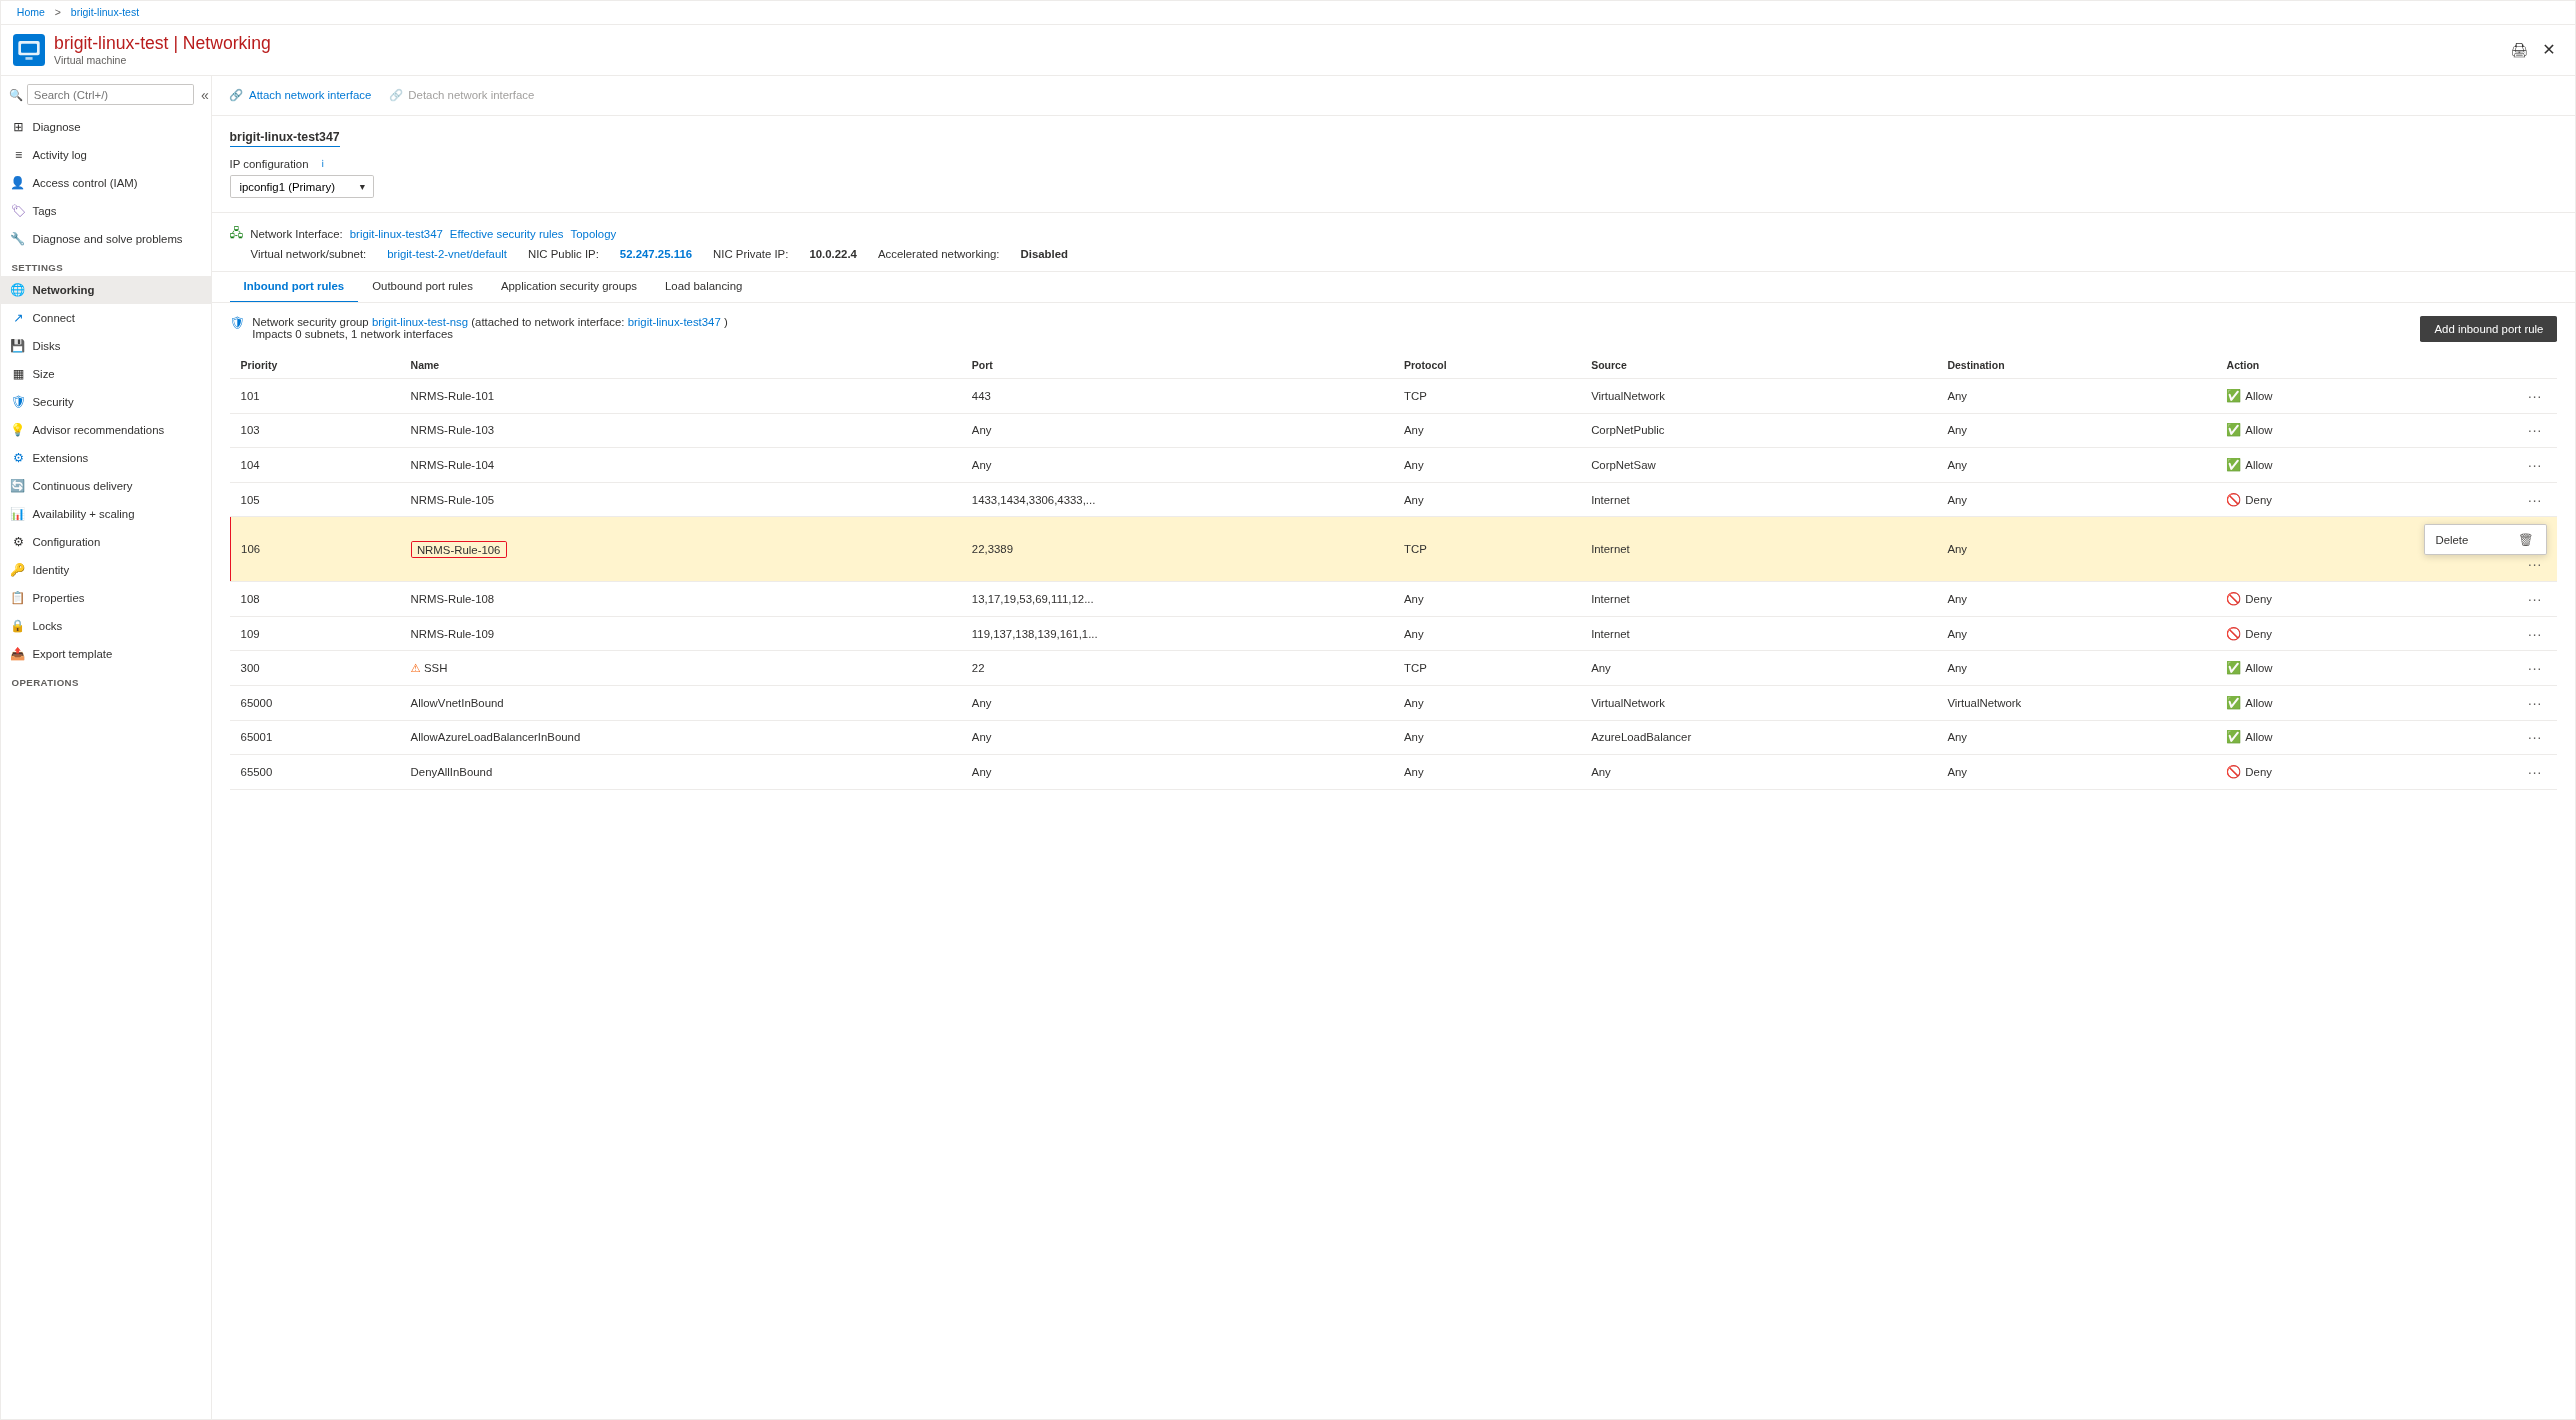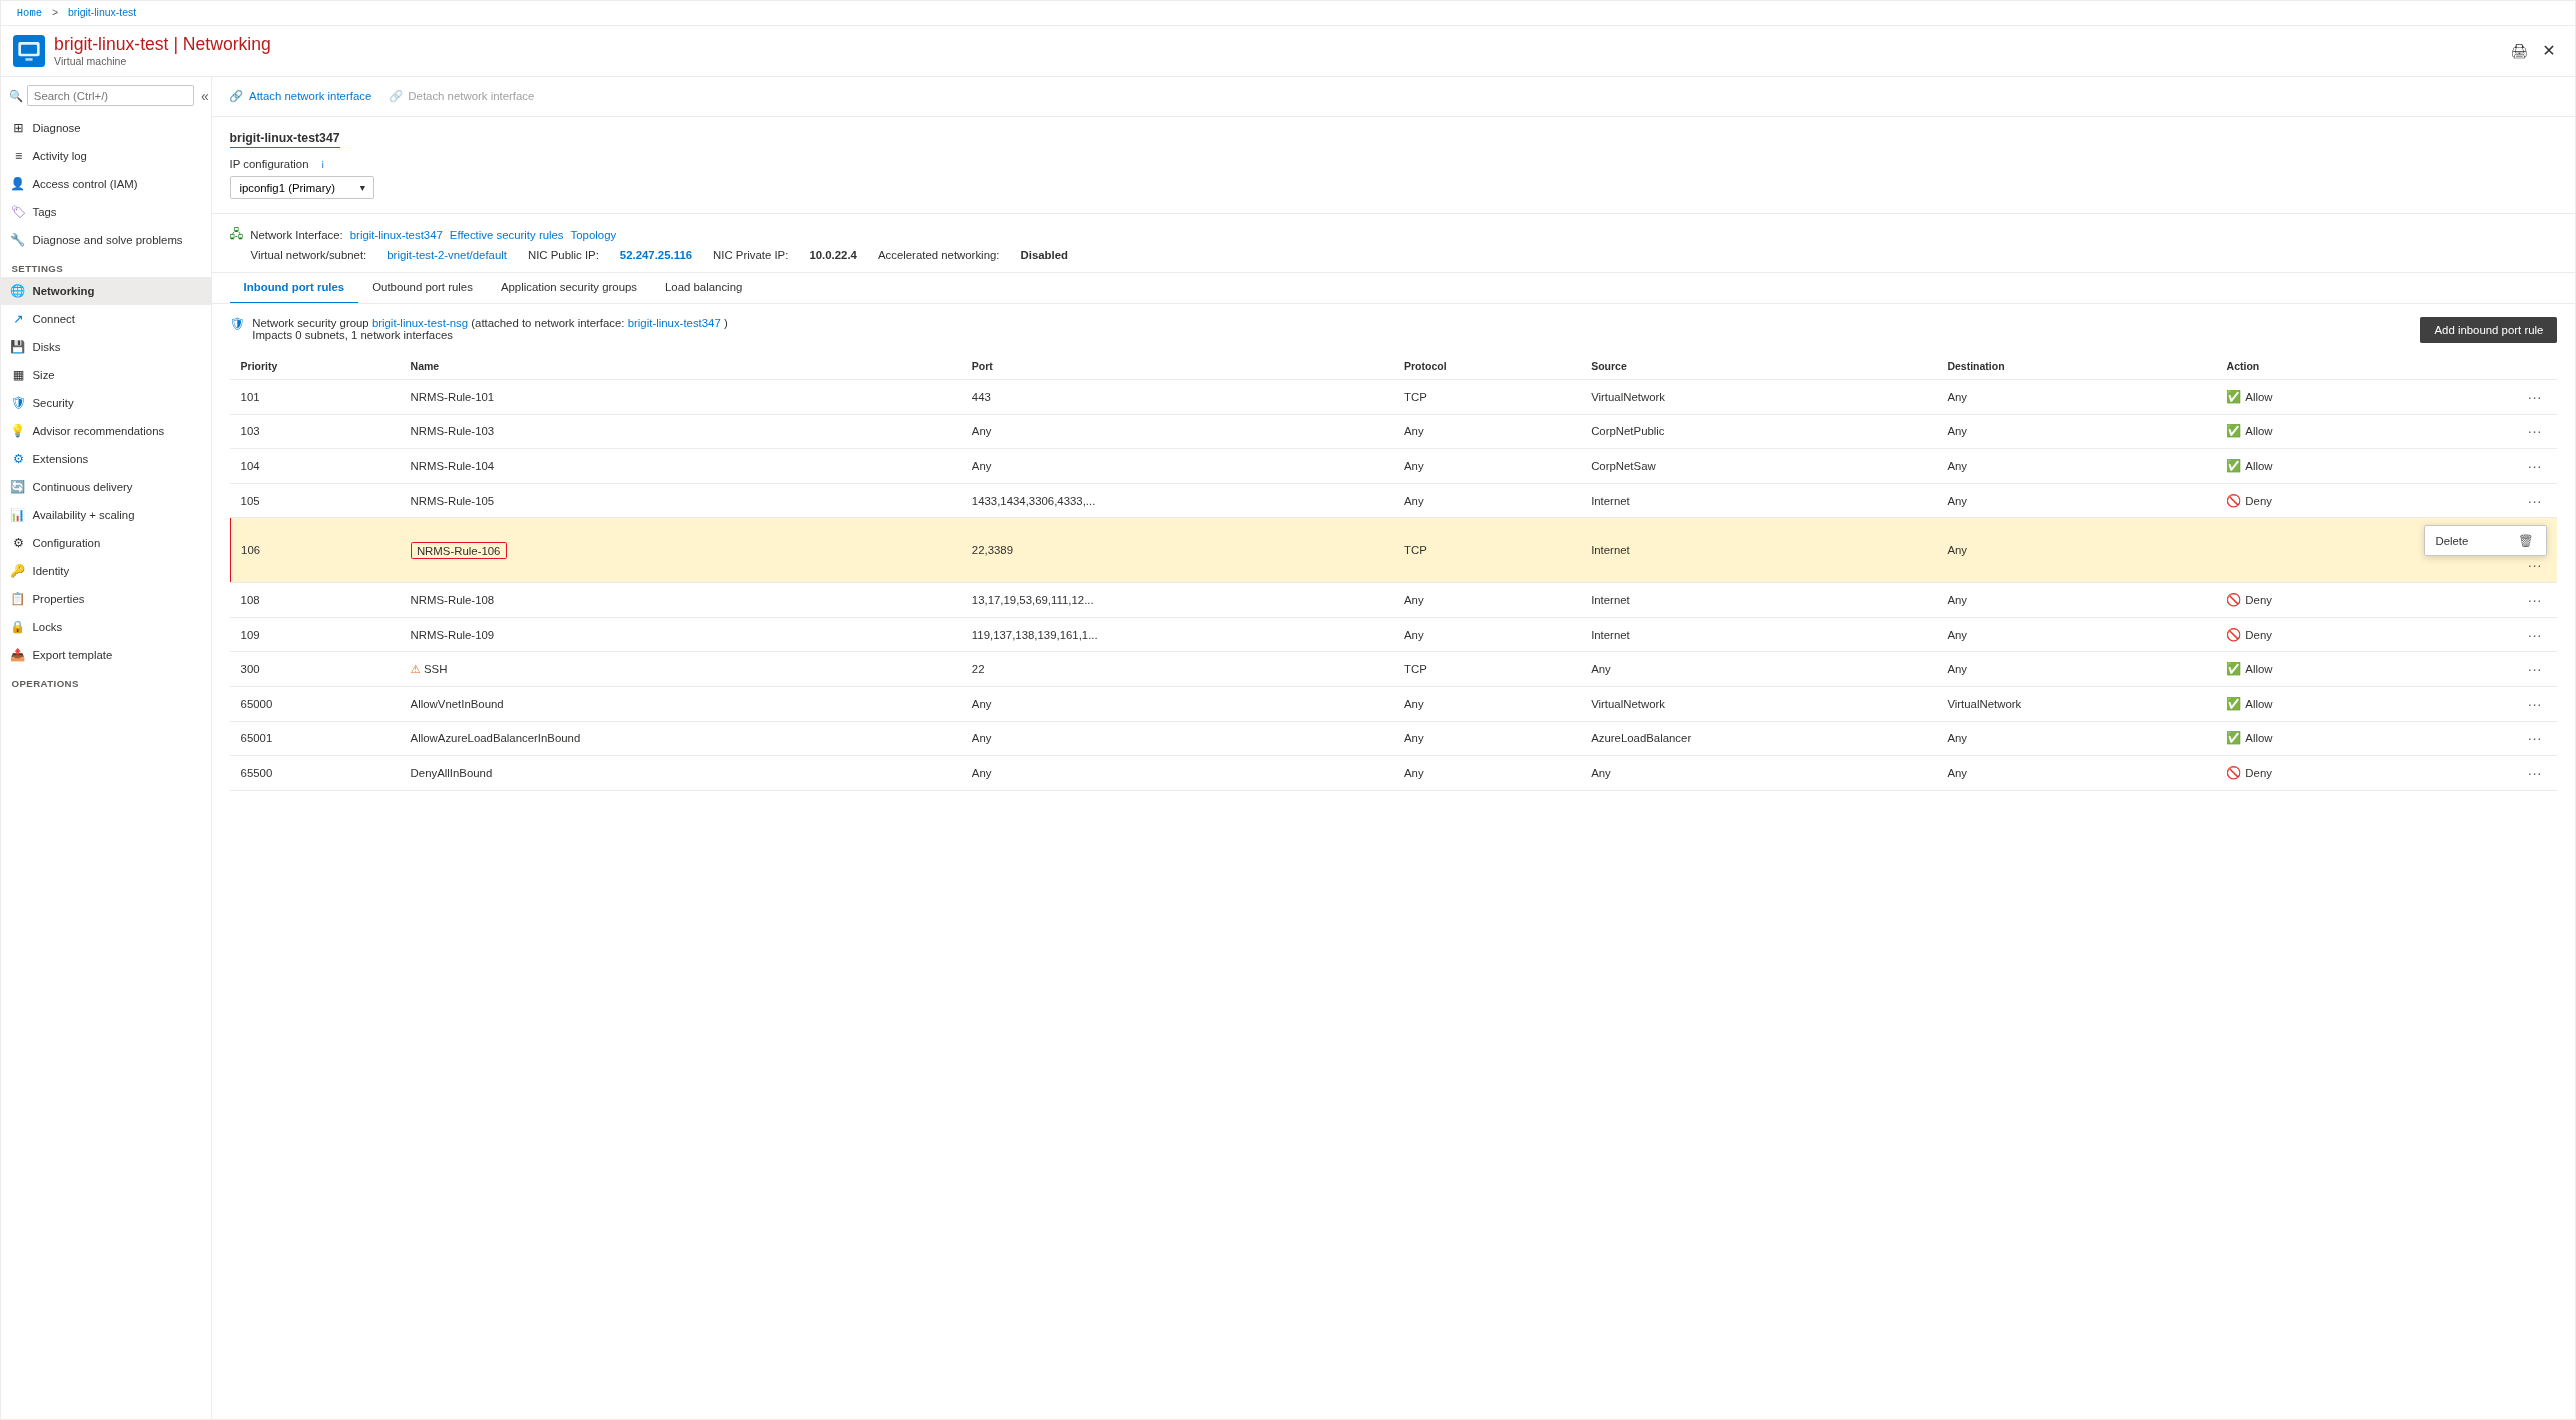--- a/index.html
+++ b/index.html
@@ -38,21 +38,21 @@
     .content { flex: 1; overflow-y: auto; padding: 0; background: #fff; }
 
     
     .toolbar { display: flex; align-items: center; padding: 8.8px 17.6px; border-bottom: 0.9px solid #edebe9; gap: 17.6px; }
     .toolbar-btn { display: flex; align-items: center; gap: 5.3px; background: none; border: none; cursor: pointer; font-size: 11.4px; color: #0078d4; padding: 3.5px 0; }
     .toolbar-btn.disabled { color: #a19f9d; cursor: default; }
 
     
     .nic-section { padding: 14px 17.6px; border-bottom: 0.9px solid #edebe9; }
     .nic-name { font-size: 12.3px; font-weight: 600; color: #323130; border-bottom: 1.8px solid #0078d4; display: inline-block; padding-bottom: 1.8px; margin-bottom: 10.5px; }
-    .ip-config-label { font-size: 11.4px; margin-bottom: 5.3px; display: flex; gap: 13px; }
+    .ip-config-label { font-size: 11.4px; margin-bottom: 5.3px; display: flex; align-items: center; gap: 13px; }
     .ip-config-select { padding: 4.4px 8.8px; border: 0.9px solid #c8c6c4; border-radius: 1.8px; font-size: 11.4px; width: 144px; background: #fff; appearance: none; cursor: pointer; }
     .select-wrapper { position: relative; display: inline-block; }
     .select-wrapper::after { content: '▼'; position: absolute; right: 7px; top: 50%; transform: translateY(-50%); font-size: 8.8px; pointer-events: none; color: #323130; }
 
     
     .network-info { padding: 10.5px 17.6px; background: #fff; border-bottom: 0.9px solid #edebe9; }
     .network-info-row1 { display: flex; align-items: center; gap: 7px; margin-bottom: 3.5px; }
     .network-label { font-size: 11.4px; }
     .network-link { color: #0078d4; text-decoration: none; cursor: pointer; }
     .network-info-row2 { display: flex; align-items: center; gap: 21px; font-size: 11.4px; padding-left: 21px; }
@@ -91,21 +91,21 @@
     .delete-popup { display: flex; align-items: center; justify-content: space-between; background: #fff; border: 0.9px solid #c8c6c4; box-shadow: 0 1.8px 7px rgba(0,0,0,0.15); padding: 5.3px 10.5px; border-radius: 1.8px; min-width: 123px; gap: 10.5px; }
     .delete-label { font-size: 11.4px; color: #323130; }
     .delete-icon-btn { background: none; border: none; cursor: pointer; color: #605e5c; font-size: 12.3px; padding: 1.8px; }
   </style>
 </head>
 <body>
 
 <div class="app-container">
 
   <div class="breadcrumb">
-    <span style="color:#0078d4;cursor:pointer;font-family:Liberation Mono, monospace;">Home</span>
+    <span style="color:#0078d4;cursor:pointer;">Home</span>
     <span>&gt;</span>
     <span style="color:#0078d4;cursor:pointer;">brigit-linux-test</span>
   </div>
 
   <div class="header">
     <div class="header-icon">
       <svg width="32" height="32" viewBox="0 0 36 36">
         <rect width="36" height="36" rx="4" fill="#0078d4"></rect>
         <rect x="6" y="8" width="24" height="16" rx="2" fill="#fff" opacity="0.9"></rect>
         <rect x="9" y="11" width="18" height="10" rx="1" fill="#0078d4"></rect>

